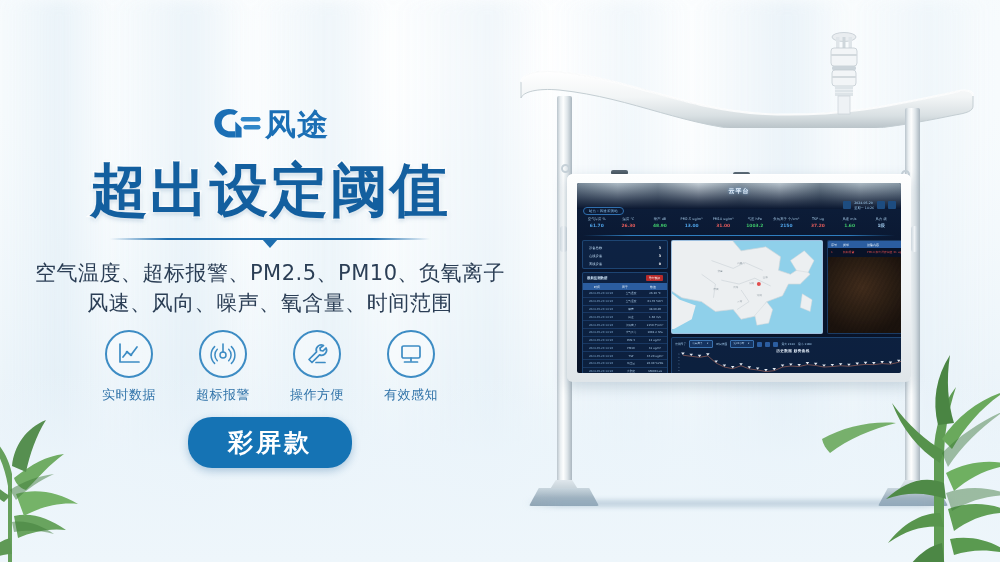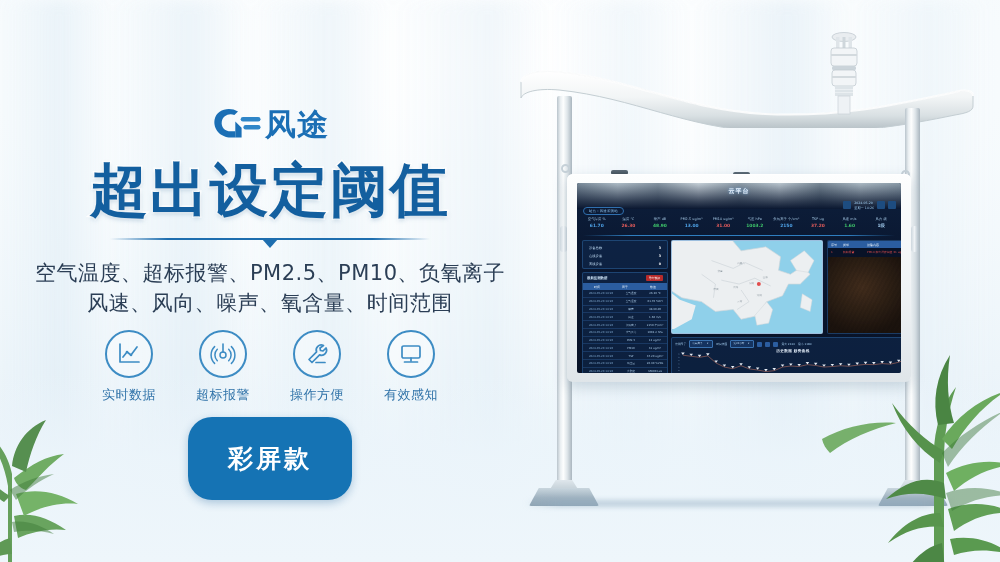--- a/index.html
+++ b/index.html
@@ -101,21 +101,21 @@
   .feature .ring svg { display: block; }
   .feature .cap {
     font-size: 13px; color: #2f72a8; letter-spacing: .5px; white-space: nowrap;
     font-family: "DejaVu Sans", "Liberation Sans", sans-serif;
   }
 
   .cta {
     position: absolute; left: 50%; transform: translateX(-50%); top: 417px;
     background: #1573b4;
     border-radius: 24px;
-    padding: 25px 40px;
+    padding: 9px 40px;
     color: #ffffff; font-size: 25px; font-weight: 700; letter-spacing: 3px;
     box-shadow: 0 3px 9px rgba(20,90,150,.3);
     font-family: "DejaVu Sans", "Liberation Sans", sans-serif;
     white-space: nowrap;
   }
 
   
   .kiosk { position: absolute; left: 505px; top: 30px; width: 470px; height: 500px; z-index: 4; }
 
   .canopy { position: absolute; left: 10px; top: 28px; width: 460px; height: 70px; }

